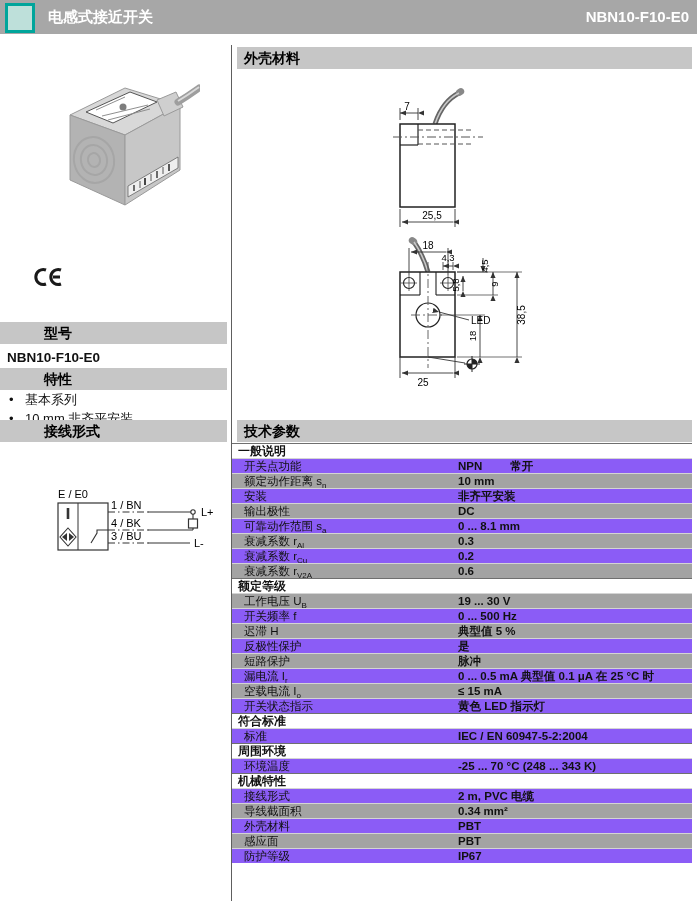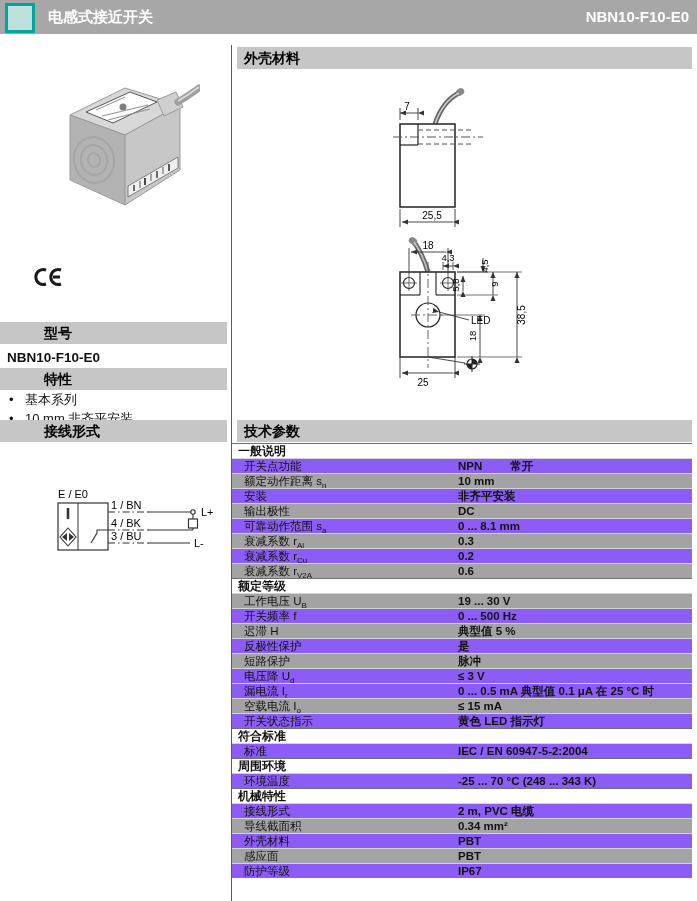--- a/index.html
+++ b/index.html
@@ -288,24 +288,20 @@
       </div>
       <div class="trow shade">
         <span class="lbl">反极性保护</span>
         <span class="val">是</span>
       </div>
       <div class="trow">
         <span class="lbl">短路保护</span>
         <span class="val">脉冲</span>
       </div>
       <div class="trow shade">
-        <span class="lbl">电压降  U<span class="sb">d</span></span>
-        <span class="val">≤ 3 V</span>
-      </div>
-      <div class="trow shade">
         <span class="lbl">漏电流 I<span class="sb">r</span></span>
         <span class="val">0 ... 0.5 mA 典型值 0.1 μA 在 25 °C 时</span>
       </div>
       <div class="trow">
         <span class="lbl">空载电流 I<span class="sb">o</span></span>
         <span class="val">≤ 15 mA</span>
       </div>
       <div class="trow shade">
         <span class="lbl">开关状态指示</span>
         <span class="val">黄色 LED 指示灯</span>

